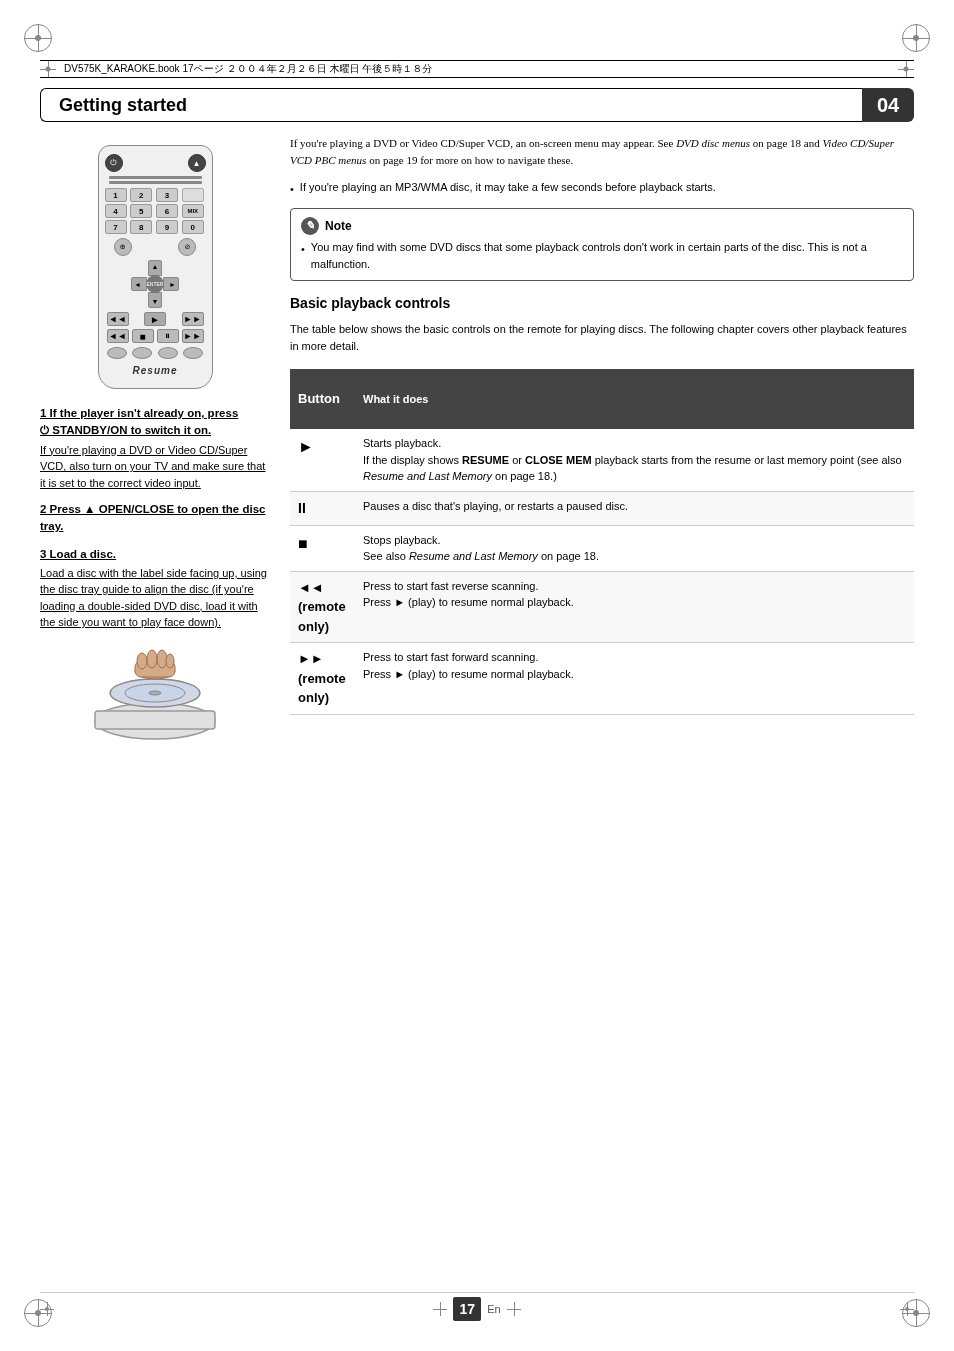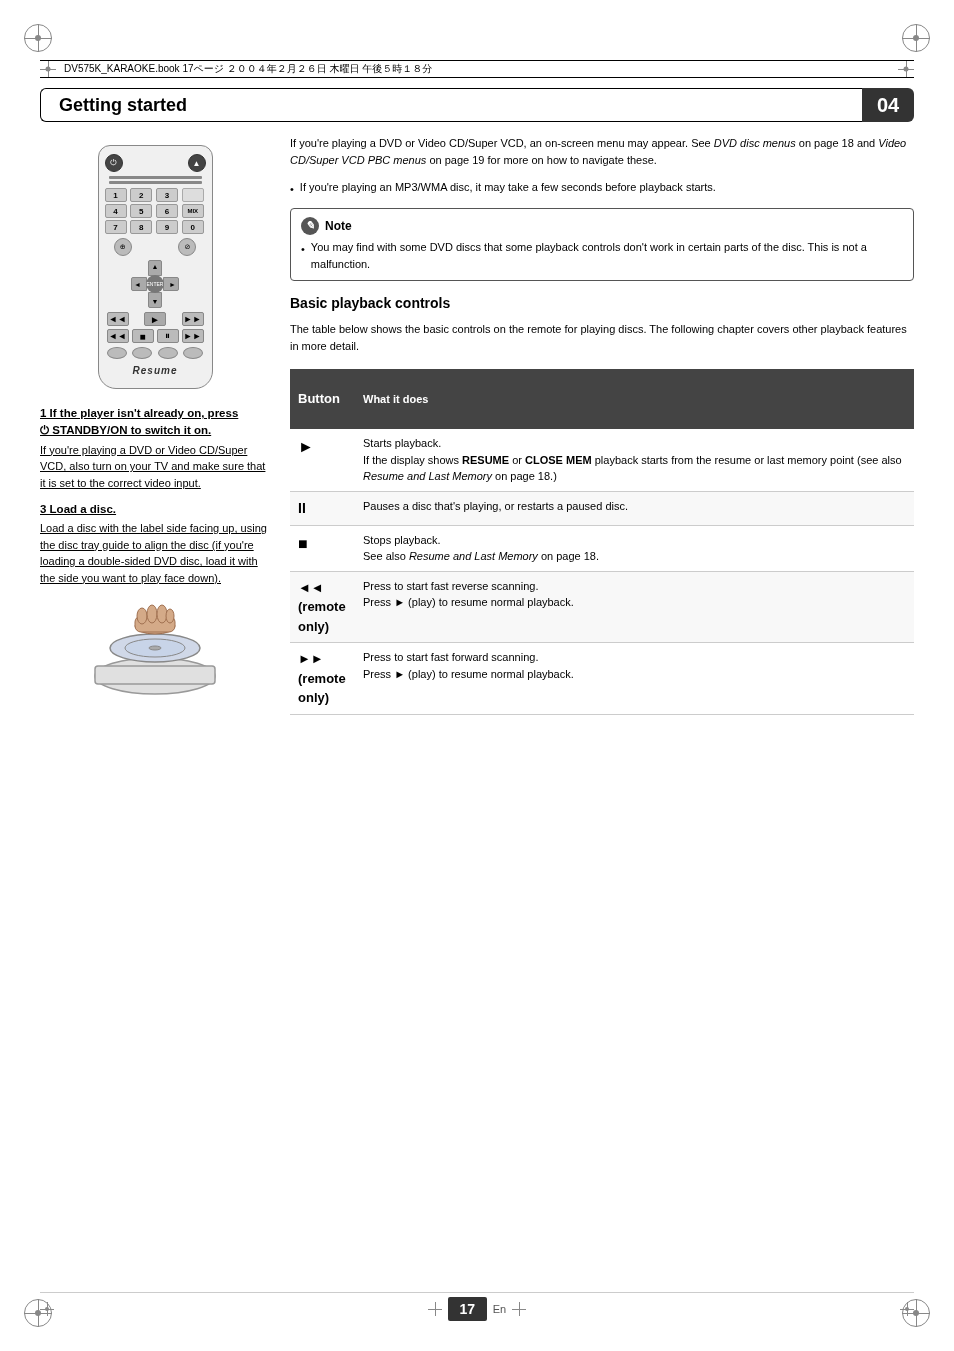--- a/index.html
+++ b/index.html
@@ -261,20 +261,21 @@
     
     .step4-heading {
       font-weight: bold;
       font-size: 12px;
       margin-bottom: 6px;
     }
     .step4-text {
       font-size: 11px;
       line-height: 1.55;
       margin-bottom: 10px;
+      font-family: Liberation Serif, serif;
     }
     .step4-bullet {
       display: flex;
       gap: 6px;
       font-size: 11px;
       line-height: 1.5;
       margin-top: 4px;
     }
     .bullet-dot { flex-shrink: 0; margin-top: 2px; }
 
@@ -360,21 +361,21 @@
       right: 40px;
       display: flex;
       justify-content: space-between;
       align-items: center;
       border-top: 1px solid #ccc;
       padding-top: 4px;
     }
     .page-num-box {
       background: #333;
       color: #fff;
-      width: 39px; height: 24px;
+      width: 28px; height: 24px;
       display: flex; align-items: center; justify-content: center;
       font-size: 14px;
       font-weight: bold;
       border-radius: 2px;
     }
     .footer-lang {
       font-size: 11px;
       color: #555;
     }
 
@@ -541,20 +542,23 @@
         <div class="pioneer-logo">Resume</div>
       </div>
     </div>
 
     <div class="step-block">
       <div><span class="bold">1   If the player isn't already on, press</span></div>
       <div><span class="bold">⏻ STANDBY/ON to switch it on.</span></div>
       <p>If you're playing a DVD or Video CD/Super VCD, also turn on your TV and make sure that it is set to the correct video input.</p>
     </div>
 
+    <div class="step-block">
+      <div><span class="bold">2   Press ▲ OPEN/CLOSE to open the disc tray.</span></div>
+    </div>
 
     <div class="step-block">
       <div><span class="bold">3   Load a disc.</span></div>
       <p>Load a disc with the label side facing up, using the disc tray guide to align the disc (if you're loading a double-sided DVD disc, load it with the side you want to play face down).</p>
     </div>
 
     <div class="disc-container">
       <svg width="130" height="110" viewBox="0 0 130 110">
 
         <ellipse cx="65" cy="80" rx="60" ry="18" fill="#e0e0e0" stroke="#999" stroke-width="1.5"></ellipse>

